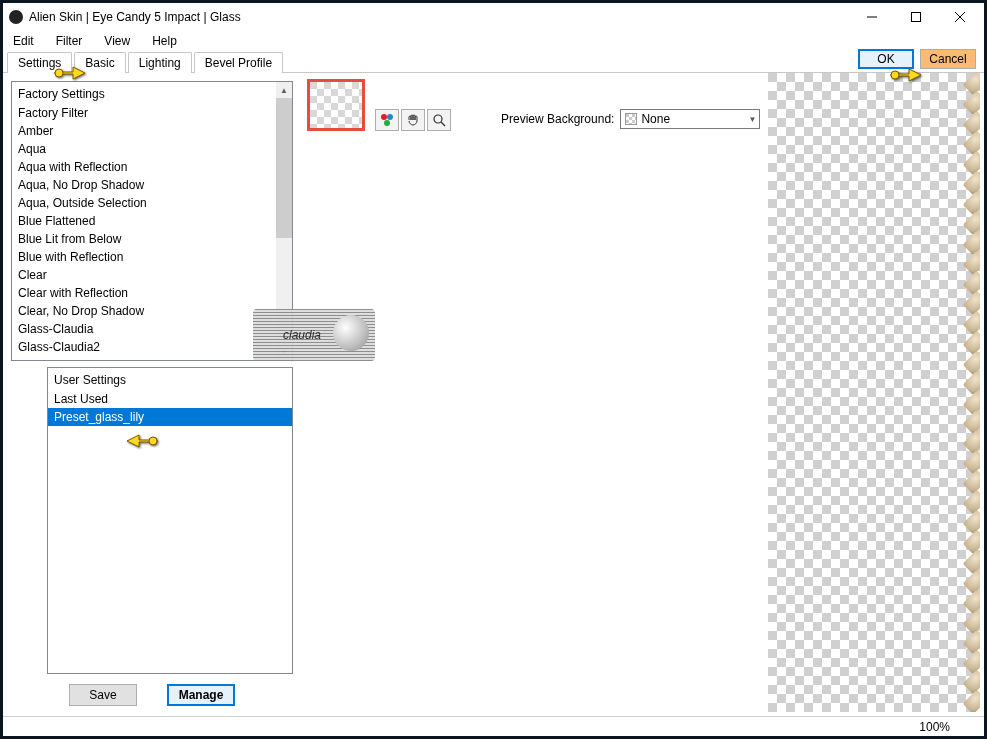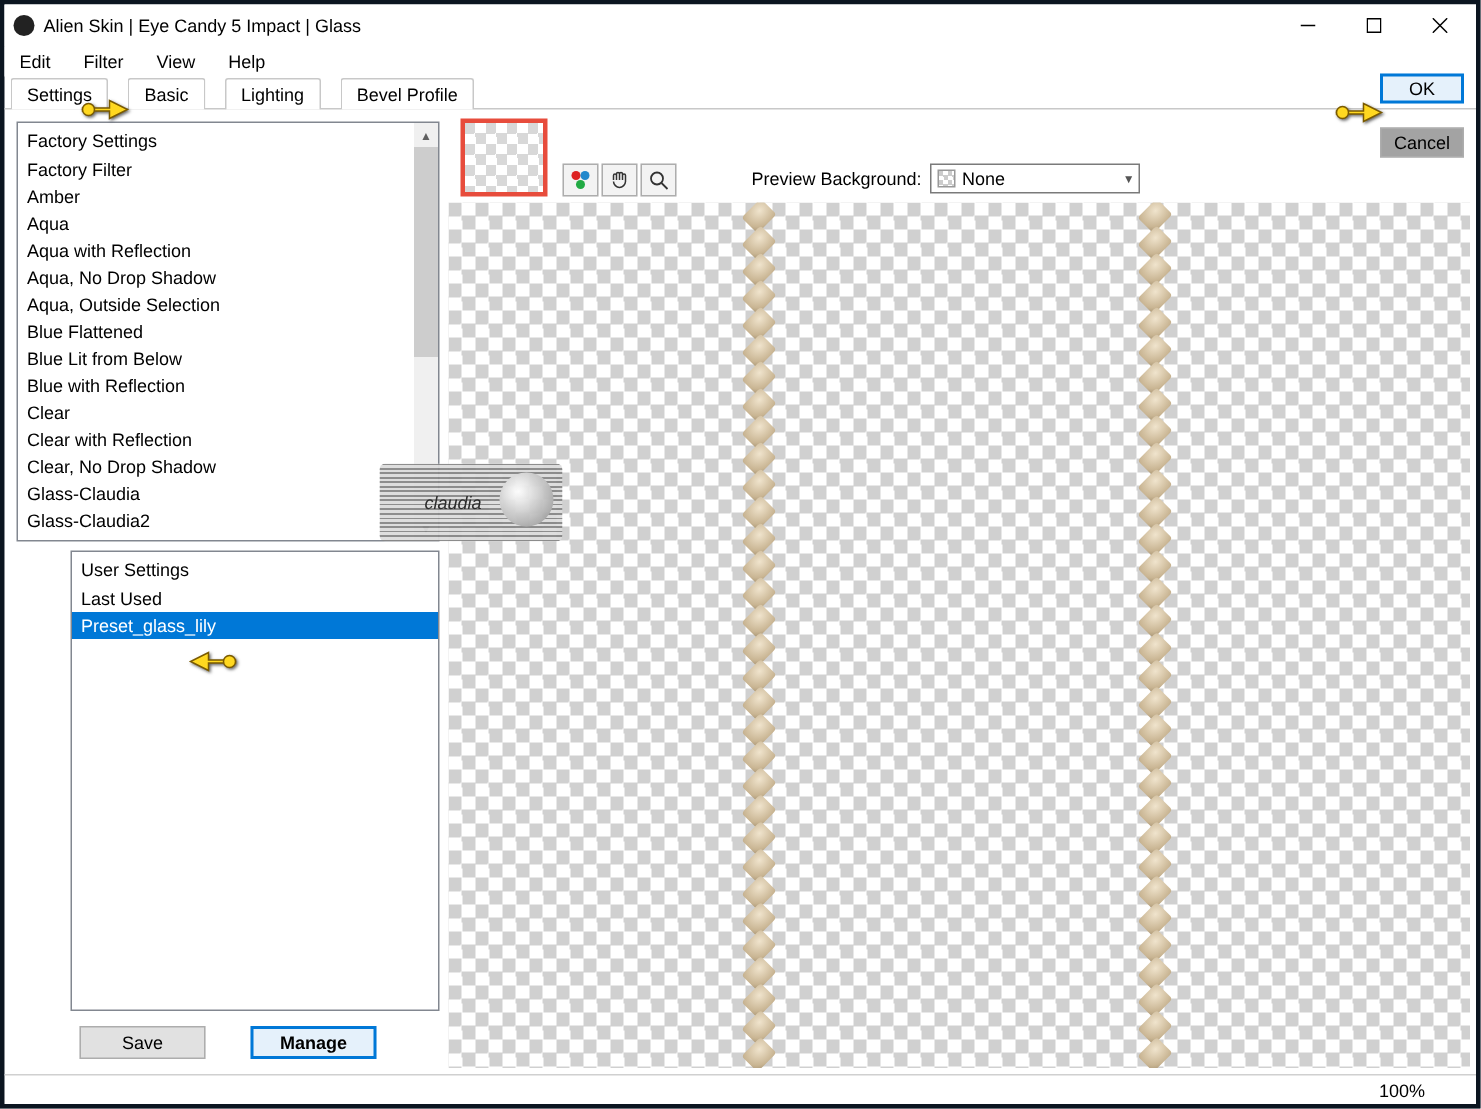--- a/index.html
+++ b/index.html
@@ -14,47 +14,47 @@
 .win-controls { display: flex; gap: 0; }
 .win-btn { width: 44px; height: 26px; display: flex; align-items: center; justify-content: center; cursor: default; }
 .win-btn svg { width: 10px; height: 10px; stroke: #000; stroke-width: 1; fill: none; }
 
 
 .menubar { height: 20px; display: flex; align-items: center; padding: 0 6px; gap: 14px; background: #fff; }
 .menu-item { padding: 2px 4px; cursor: default; }
 
 
 .tabrow { height: 22px; display: flex; align-items: flex-end; padding: 0 4px; position: relative; border-bottom: 1px solid #c8c8c8; }
-.tab { padding: 3px 10px 3px 10px; border: 1px solid #c8c8c8; border-bottom: none; background: #fff; margin-right: 13px; position: relative; top: 1px; border-radius: 2px 2px 0 0; cursor: default; }
+.tab { padding: 3px 10px 3px 10px; border: 1px solid #c8c8c8; border-bottom: none; background: #fff; margin-right: 2px; position: relative; top: 1px; border-radius: 2px 2px 0 0; cursor: default; }
 .tab.active { background: #fff; z-index: 2; }
-.ok-cancel { position: absolute; right: 8px; top: -2px; display: flex; flex-direction: column; gap: 16px; }
-.btn { width: 56px; height: 20px; background: #a3a3a3; border: 1px solid #adadad; text-align: center; line-height: 18px; cursor: default; }
+.ok-cancel { position: absolute; right: 8px; top: -2px; display: flex; flex-direction: row; gap: 6px; }
+.btn { width: 56px; height: 20px; background: #fdba74; border: 1px solid #adadad; text-align: center; line-height: 18px; cursor: default; }
 .btn.ok { border: 2px solid #0078d7; background: #e5f1fb; line-height: 16px; }
 
 
 .body { flex: 1; display: flex; position: relative; overflow: hidden; }
 
 
 .left-panel { width: 296px; padding: 8px 6px 6px 8px; display: flex; flex-direction: column; gap: 6px; }
 .listbox { border: 1px solid #828790; background: #fff; flex-shrink: 0; display: flex; flex-direction: column; overflow: hidden; }
 .listbox.factory { height: 280px; }
 .listbox.user { flex: 1; margin-left: 36px; }
 .list-inner { flex: 1; overflow: hidden; padding: 2px 0; position: relative; }
 .scrollbar-v { position: absolute; right: 0; top: 0; bottom: 0; width: 16px; background: #f0f0f0; display: flex; flex-direction: column; }
 .sb-btn { height: 16px; background: #f0f0f0; border: none; display:flex; align-items:center; justify-content:center; color:#606060; font-size:8px;}
 .sb-thumb { background: #cdcdcd; flex: 0 0 auto; }
 .list-header { padding: 3px 6px; font-size: 12px; }
 .list-item { padding: 1px 6px; line-height: 16px; cursor: default; white-space: nowrap; }
 .list-item.sel { background: #0078d7; color: #fff; }
 .left-buttons { display: flex; gap: 30px; justify-content: center; padding: 4px 0; }
-.lbtn { width: 84px; height: 22px; background: #e1e1e1; border: 1px solid #adadad; text-align: center; line-height: 20px; cursor: default; }
+.lbtn { width: 68px; height: 22px; background: #e1e1e1; border: 1px solid #adadad; text-align: center; line-height: 20px; cursor: default; }
 .lbtn.manage { border: 2px solid #0078d7; background: #e5f1fb; line-height: 18px; font-weight: bold; }
 
 
-.right-panel { flex: 1; display: flex; flex-direction: column; position: relative; }
+.right-panel { flex: 1; display: flex; flex-direction: row; position: relative; }
 .preview-tools { height: 62px; display:flex; align-items:flex-start; padding: 6px 8px 4px 8px; gap:10px; }
 .thumb-box { width: 58px; height: 52px; border: 3px solid #e74c3c; position: relative; background: repeating-conic-gradient(#fff 0 25%, #d8d8d8 0 50%) 0 0/14px 14px; }
 .tool-icons { display:flex; gap:2px; margin-top:30px; }
 .tool-icon { width:24px; height:22px; border:1px solid #adadad; background:#f3f3f3; display:flex; align-items:center; justify-content:center; cursor:default; }
 .tool-icon svg { width:14px; height:14px; }
 .preview-bg { display:flex; align-items:center; gap:6px; margin-top:30px; margin-left:40px; }
 .preview-bg label { font-size:12px; }
 .select { width:140px; height:20px; border:1px solid #7a7a7a; background:#fff; display:flex; align-items:center; padding:0 4px; gap:4px; cursor:default; position:relative; }
 .select .swatch { width:12px; height:12px; background: repeating-conic-gradient(#fff 0 25%, #ccc 0 50%) 0 0/6px 6px; border:1px solid #999; }
 .select .arrow { position:absolute; right:3px; font-size:8px; color:#555; }

